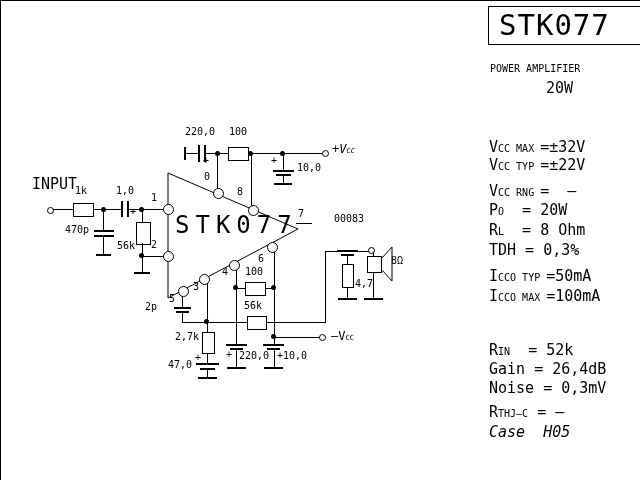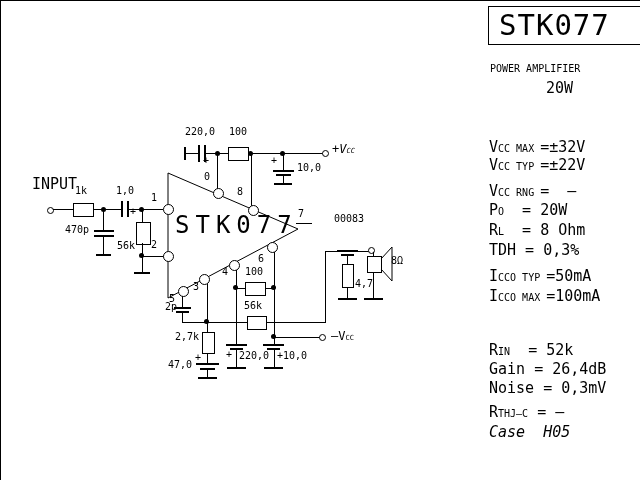--- a/index.html
+++ b/index.html
@@ -113,21 +113,21 @@
   <span class="lbl" style="left:192px;top:281px;">3</span>
   <span class="lbl" style="left:221px;top:266px;">4</span>
   <span class="lbl" style="left:257px;top:253px;">6</span>
   <span class="lbl" style="left:297px;top:208px;">7</span>
   <i class="wh" style="left:295px;top:222px;width:16px;"></i>
 
   <i class="wv" style="left:181px;top:295px;height:11px;"></i>
   <span class="plate" style="left:173px;top:306px;width:17px;height:2px;"></span>
   <span class="plate" style="left:175px;top:310px;width:13px;height:2px;"></span>
   <i class="wv" style="left:181px;top:312px;height:9px;"></i>
-  <span class="lbl" style="left:164px;top:301px;">2p</span>
+  <span class="lbl" style="left:144px;top:301px;">2p</span>
 
   <i class="wh" style="left:181px;top:321px;width:144px;"></i>
   <span class="dot" style="left:203px;top:318px;"></span>
 
   <i class="wv" style="left:206px;top:283px;height:38px;"></i>
 
   <i class="wv" style="left:206px;top:322px;height:9px;"></i>
   <span class="res" style="left:201px;top:331px;width:11px;height:20px;"></span>
   <span class="lbl" style="left:174px;top:331px;">2,7k</span>
   <i class="wv" style="left:206px;top:352px;height:10px;"></i>

